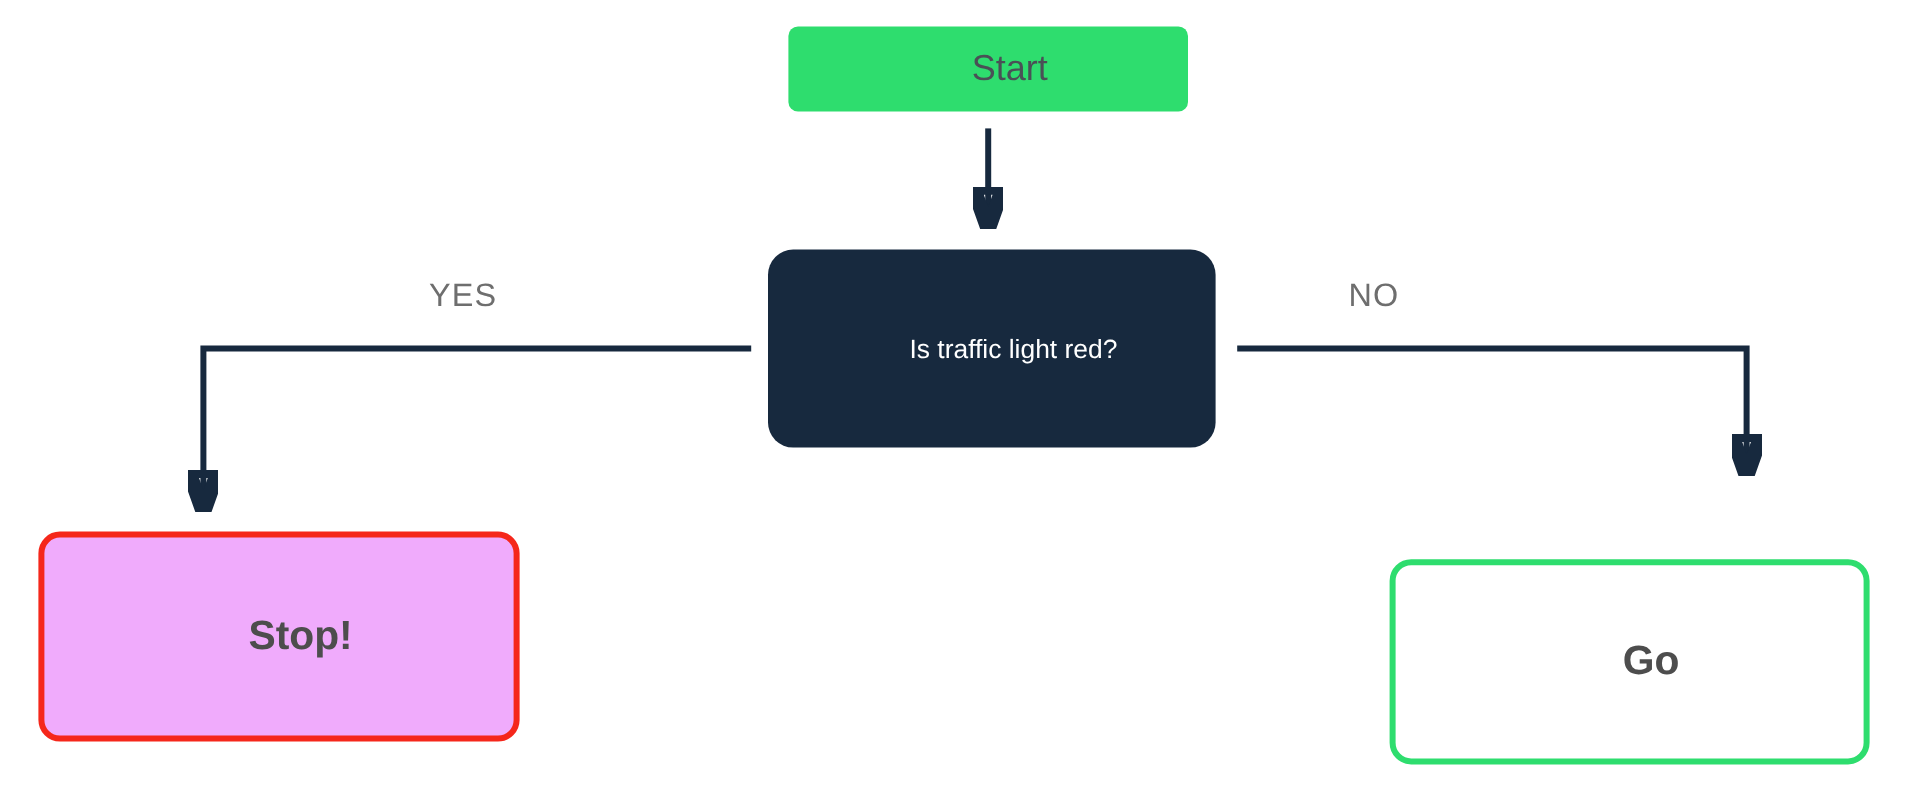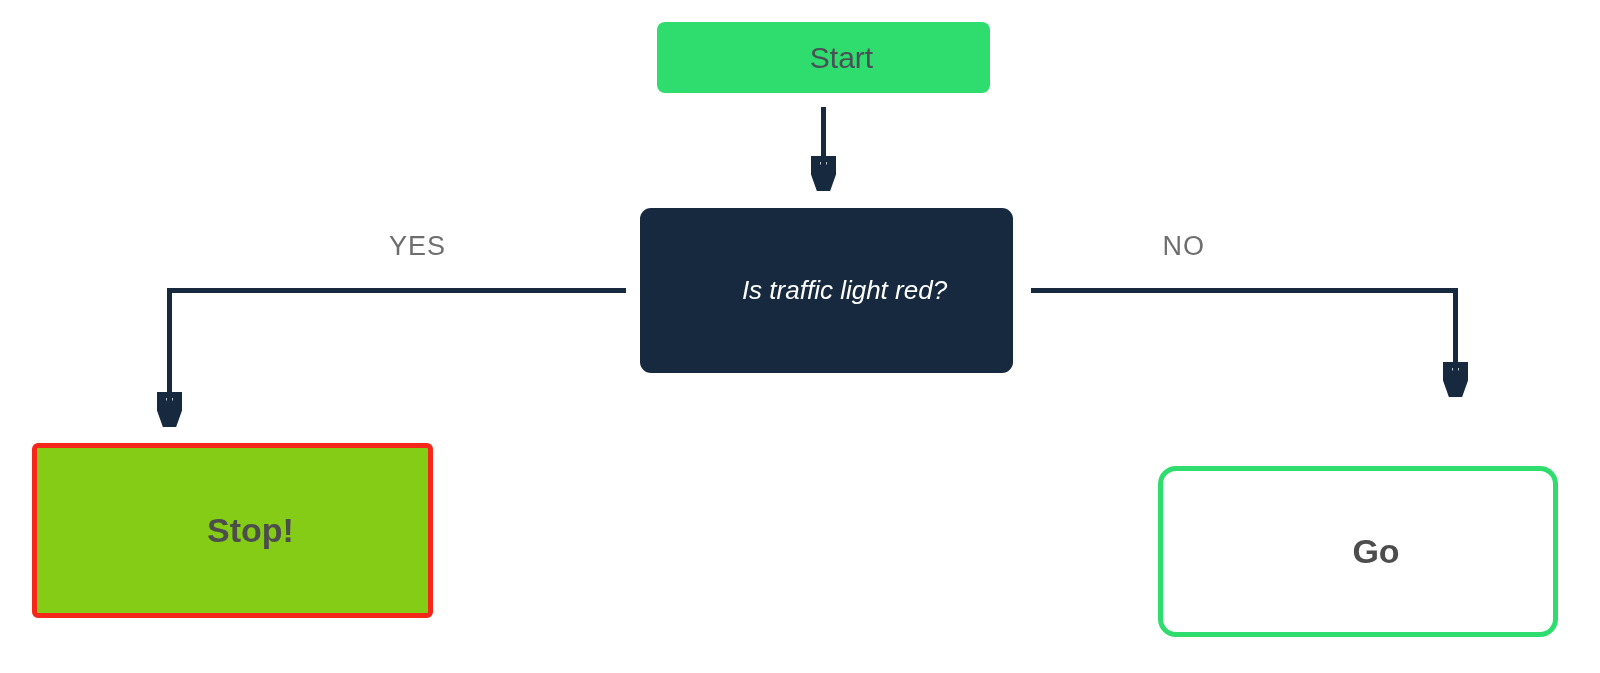--- a/index.html
+++ b/index.html
@@ -41,52 +41,51 @@
     width: 333px; height: 71px;
     background: var(--accent_green, #2edd6e);
     border-radius: 8px;
     color: var(--text_dark, #4a5056);
     font-size: 30px;
   }
   .node-decision {
     left: 640px; top: 208px;
     width: 373px; height: 165px;
     background: var(--node_navy, #17293e);
-    border-radius: 11px;
+    border-radius: 21px;
     color: #ffffff;
-    font-size: 26px;
-    font-style: italic;
+    font-size: 22px;
   }
   .node-stop {
     left: 32px; top: 443px;
     width: 401px; height: 175px;
-    background: #84cc16;
+    background: #f0abfc;
     border: 5px solid var(--alert_red, #f5271b);
-    border-radius: 6px;
+    border-radius: 18px;
     color: var(--text_dark_bold, #4d4d4d);
     font-size: 34px;
     font-weight: bold;
   }
   .node-go {
     left: 1158px; top: 422px;
     width: 400px; height: 171px;
     background: #ffffff;
     border: 5px solid var(--accent_green, #2edd6e);
     border-radius: 18px;
     color: var(--text_dark_bold, #4d4d4d);
     font-size: 34px;
     font-weight: bold;
     margin-top: 44px;
   }
   .edge-label {
     position: absolute;
     width: 120px;
     height: 34px;
     line-height: 34px;
-    text-align: right;
+    text-align: center;
     color: var(--label_gray, #6e6e6e);
     font-size: 27px;
     letter-spacing: 1px;
   }
   .edge-label-yes { left: 326px; top: 229px; }
   .edge-label-no  { left: 1085px; top: 229px; }
 </style>
 </head>
 <body>
 

